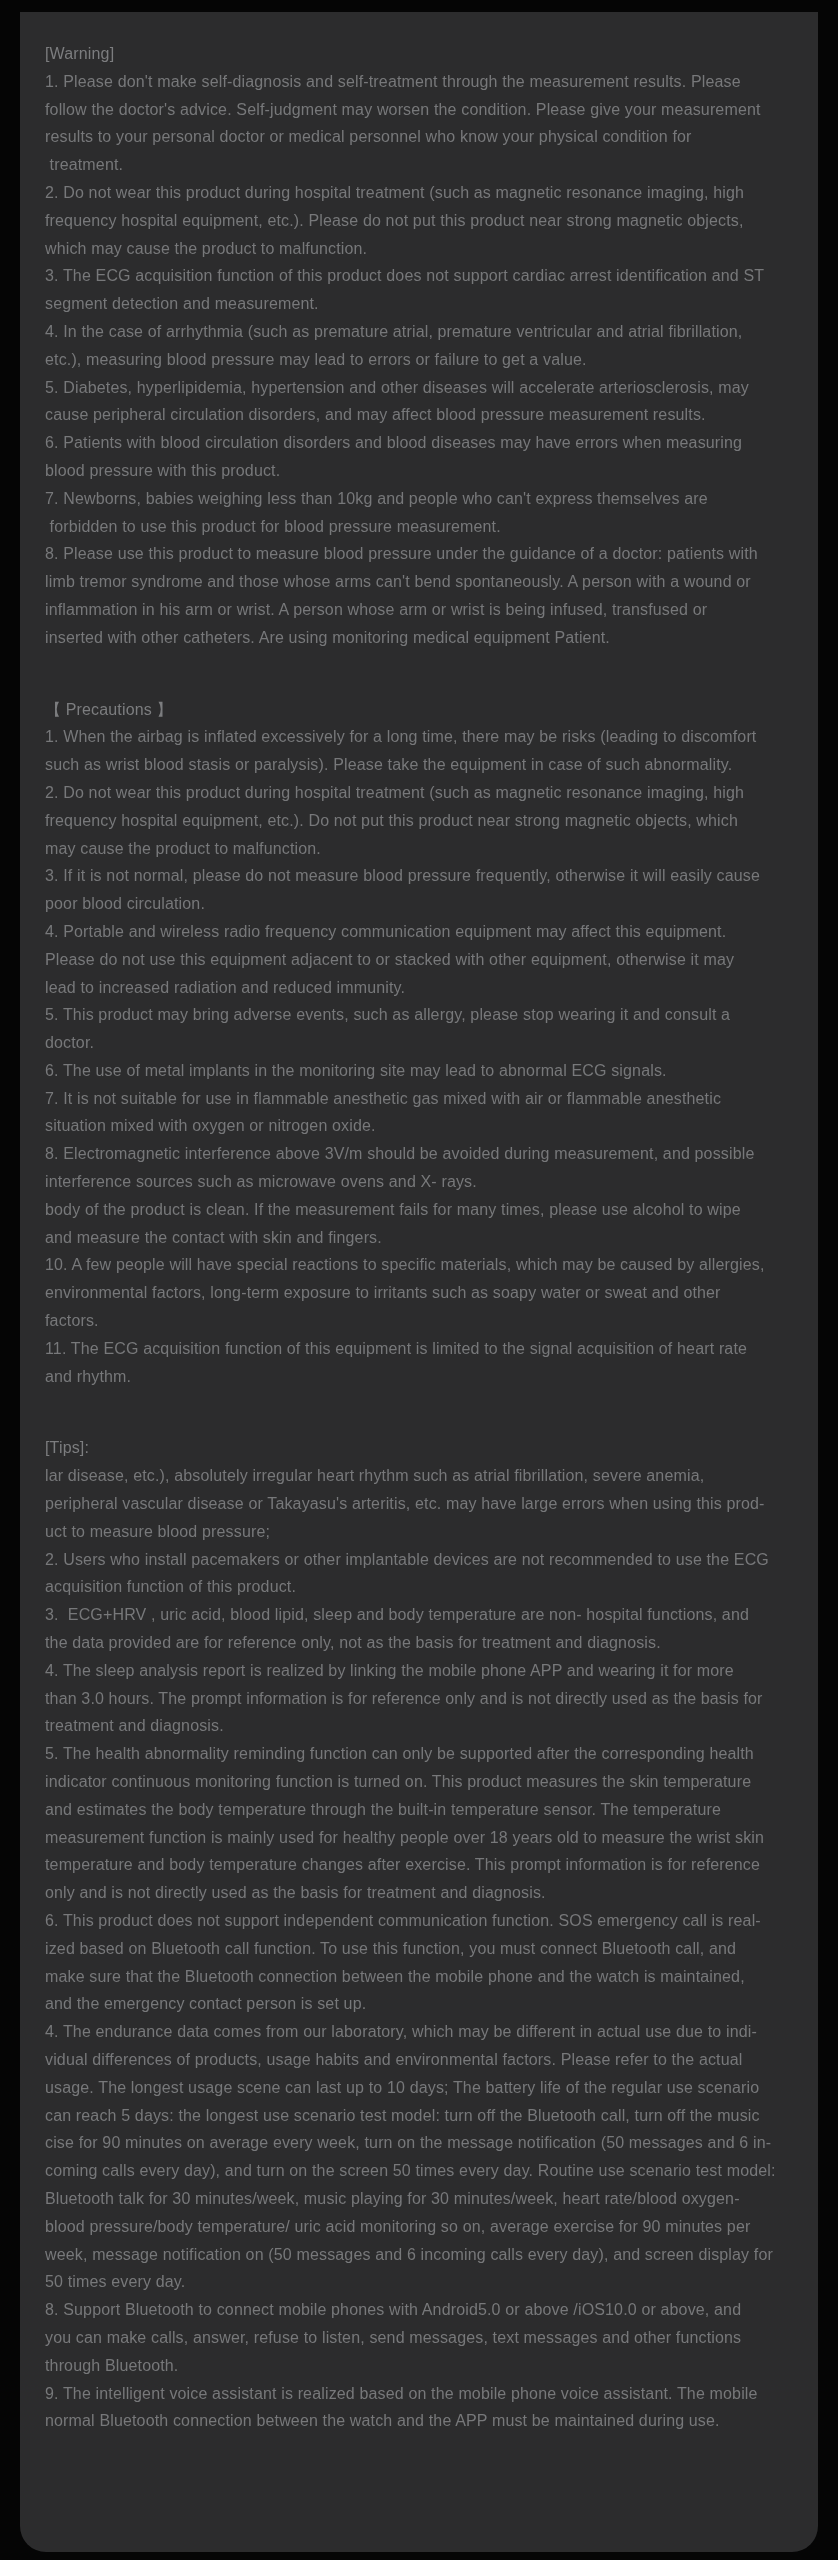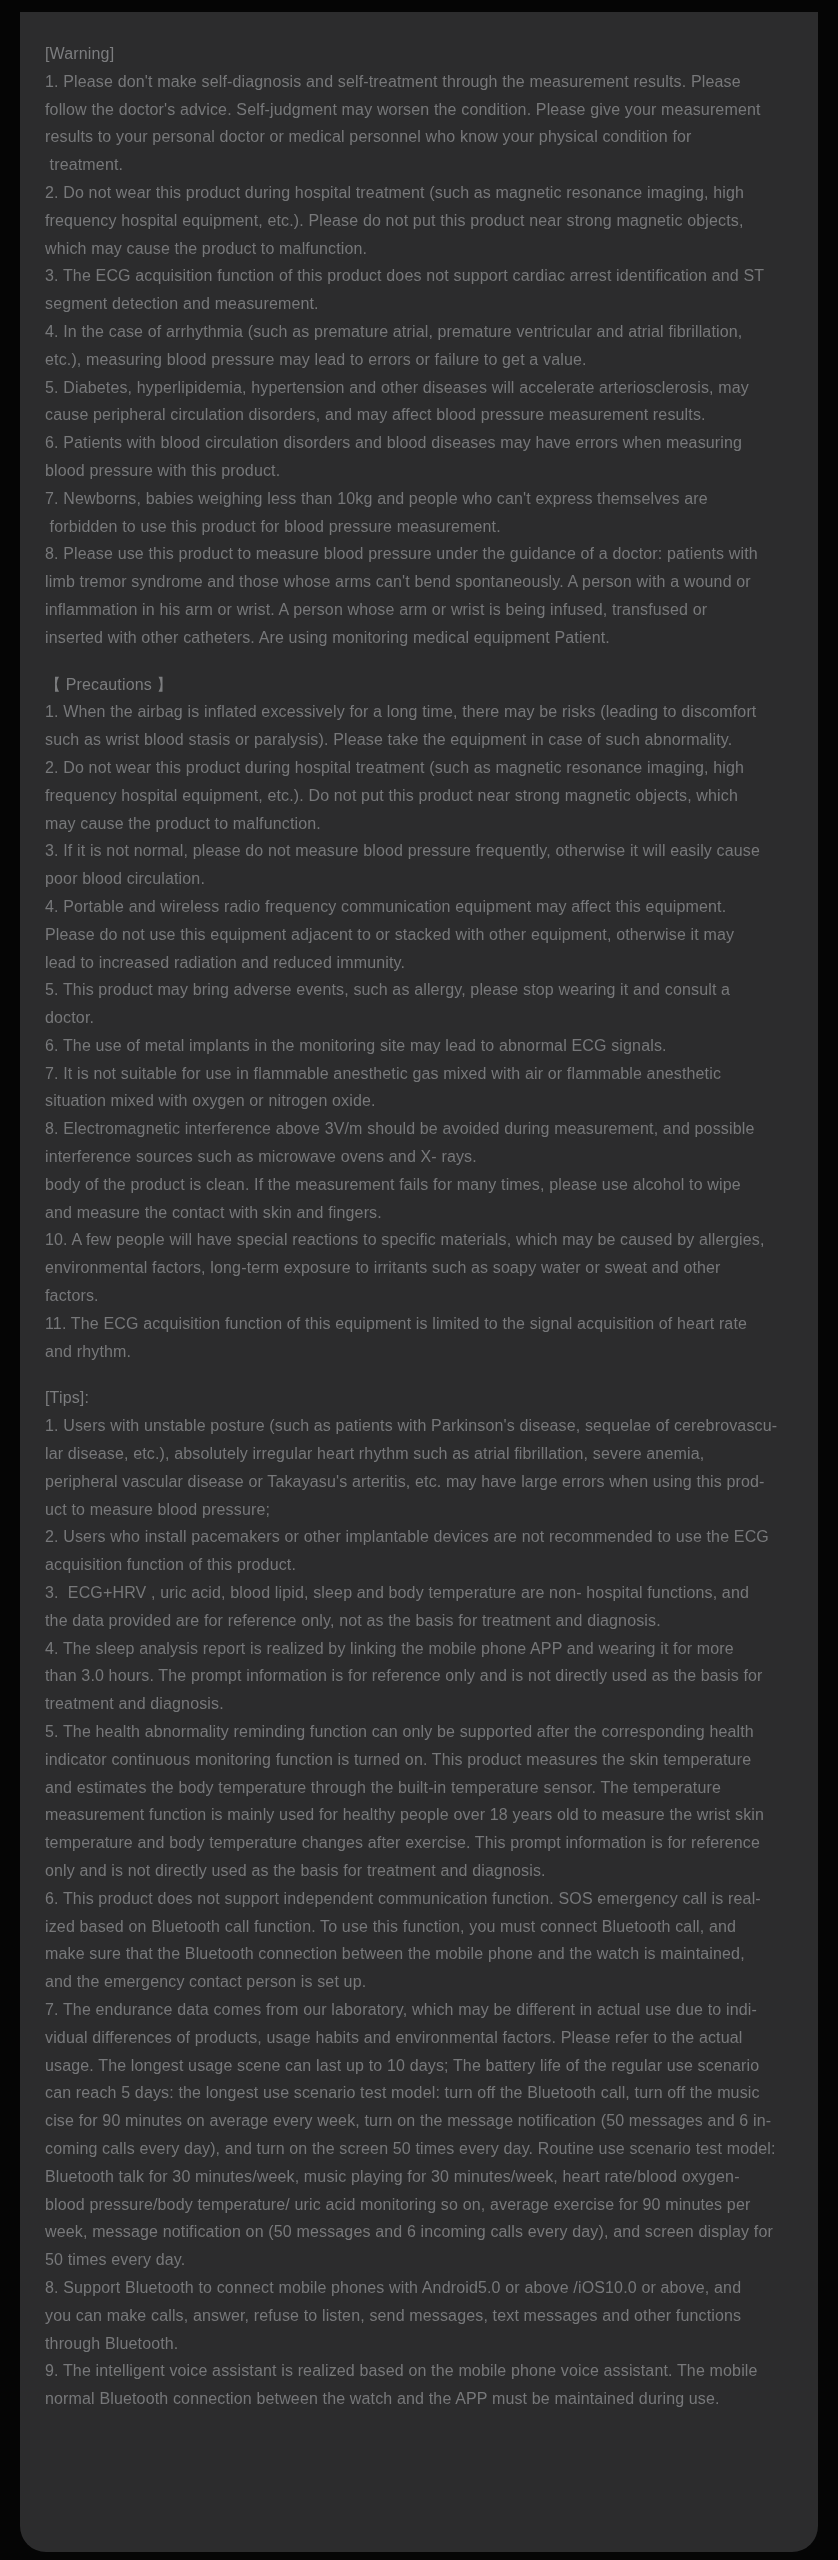--- a/index.html
+++ b/index.html
@@ -29,21 +29,21 @@
     box-sizing: border-box;
   }
   .content {
     padding: 28px 24px 0 25px;
     color: #77787a;
     font-size: 16px;
     line-height: 27.8px;
     letter-spacing: 0.15px;
   }
   .section + .section {
-    margin-top: 19px;
+    margin-top: 44px;
   }
   .line {
     white-space: pre;
     height: 27.8px;
   }
   .title {
     color: #7c7d7f;
   }
 </style>
 </head>
@@ -98,42 +98,41 @@
           <div class="line">body of the product is clean. If the measurement fails for many times, please use alcohol to wipe</div>
           <div class="line">and measure the contact with skin and fingers.</div>
           <div class="line">10. A few people will have special reactions to specific materials, which may be caused by allergies,</div>
           <div class="line">environmental factors, long-term exposure to irritants such as soapy water or sweat and other</div>
           <div class="line">factors.</div>
           <div class="line">11. The ECG acquisition function of this equipment is limited to the signal acquisition of heart rate</div>
           <div class="line">and rhythm.</div>
         </div>
         <div class="section">
           <div class="line title">[Tips]:</div>
-          <div class="line">1. Users with unstable posture (such as patients with Parkinson's disease, sequelae of cerebrovascu-</div>
           <div class="line">lar disease, etc.), absolutely irregular heart rhythm such as atrial fibrillation, severe anemia,</div>
           <div class="line">peripheral vascular disease or Takayasu's arteritis, etc. may have large errors when using this prod-</div>
           <div class="line">uct to measure blood pressure;</div>
           <div class="line">2. Users who install pacemakers or other implantable devices are not recommended to use the ECG</div>
           <div class="line">acquisition function of this product.</div>
           <div class="line">3.  ECG+HRV , uric acid, blood lipid, sleep and body temperature are non- hospital functions, and</div>
           <div class="line">the data provided are for reference only, not as the basis for treatment and diagnosis.</div>
           <div class="line">4. The sleep analysis report is realized by linking the mobile phone APP and wearing it for more</div>
           <div class="line">than 3.0 hours. The prompt information is for reference only and is not directly used as the basis for</div>
           <div class="line">treatment and diagnosis.</div>
           <div class="line">5. The health abnormality reminding function can only be supported after the corresponding health</div>
           <div class="line">indicator continuous monitoring function is turned on. This product measures the skin temperature</div>
           <div class="line">and estimates the body temperature through the built-in temperature sensor. The temperature</div>
           <div class="line">measurement function is mainly used for healthy people over 18 years old to measure the wrist skin</div>
           <div class="line">temperature and body temperature changes after exercise. This prompt information is for reference</div>
           <div class="line">only and is not directly used as the basis for treatment and diagnosis.</div>
           <div class="line">6. This product does not support independent communication function. SOS emergency call is real-</div>
           <div class="line">ized based on Bluetooth call function. To use this function, you must connect Bluetooth call, and</div>
           <div class="line">make sure that the Bluetooth connection between the mobile phone and the watch is maintained,</div>
           <div class="line">and the emergency contact person is set up.</div>
-          <div class="line">7. The endurance data comes from our laboratory, which may be different in actual use due to indi-</div>
+          <div class="line">4. The endurance data comes from our laboratory, which may be different in actual use due to indi-</div>
           <div class="line">vidual differences of products, usage habits and environmental factors. Please refer to the actual</div>
           <div class="line">usage. The longest usage scene can last up to 10 days; The battery life of the regular use scenario</div>
           <div class="line">can reach 5 days: the longest use scenario test model: turn off the Bluetooth call, turn off the music</div>
           <div class="line">cise for 90 minutes on average every week, turn on the message notification (50 messages and 6 in-</div>
           <div class="line">coming calls every day), and turn on the screen 50 times every day. Routine use scenario test model:</div>
           <div class="line">Bluetooth talk for 30 minutes/week, music playing for 30 minutes/week, heart rate/blood oxygen-</div>
           <div class="line">blood pressure/body temperature/ uric acid monitoring so on, average exercise for 90 minutes per</div>
           <div class="line">week, message notification on (50 messages and 6 incoming calls every day), and screen display for</div>
           <div class="line">50 times every day.</div>
           <div class="line">8. Support Bluetooth to connect mobile phones with Android5.0 or above /iOS10.0 or above, and</div>

